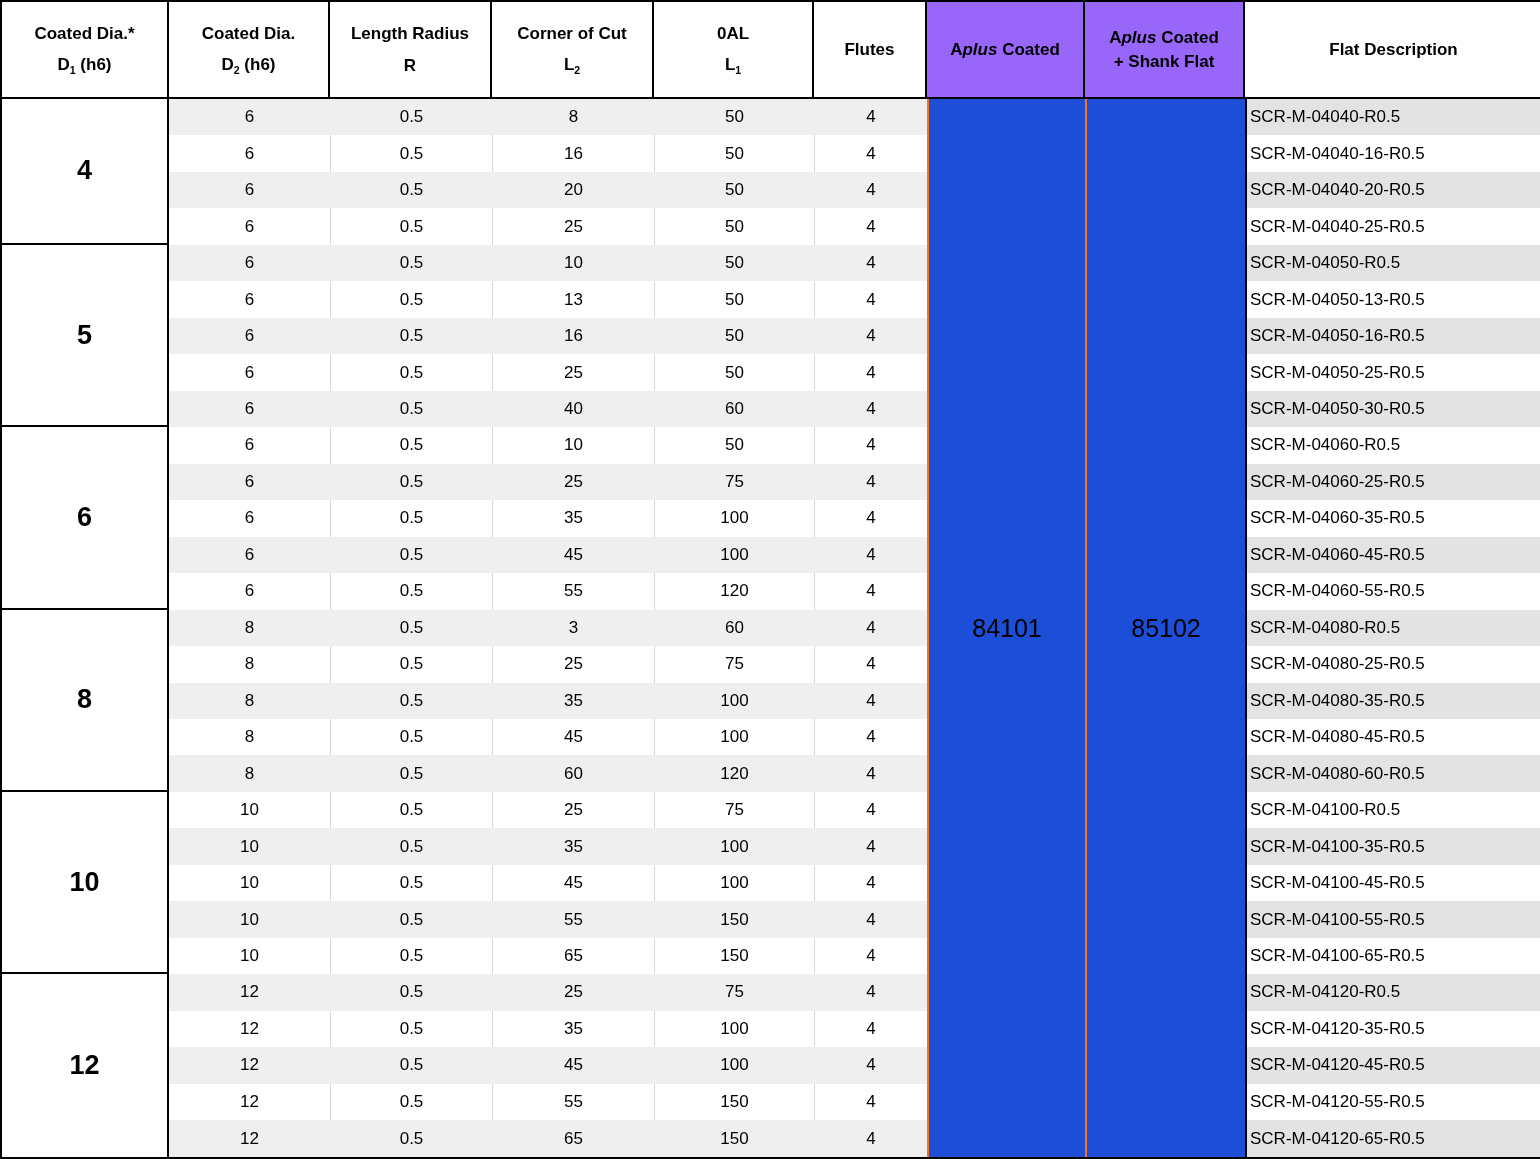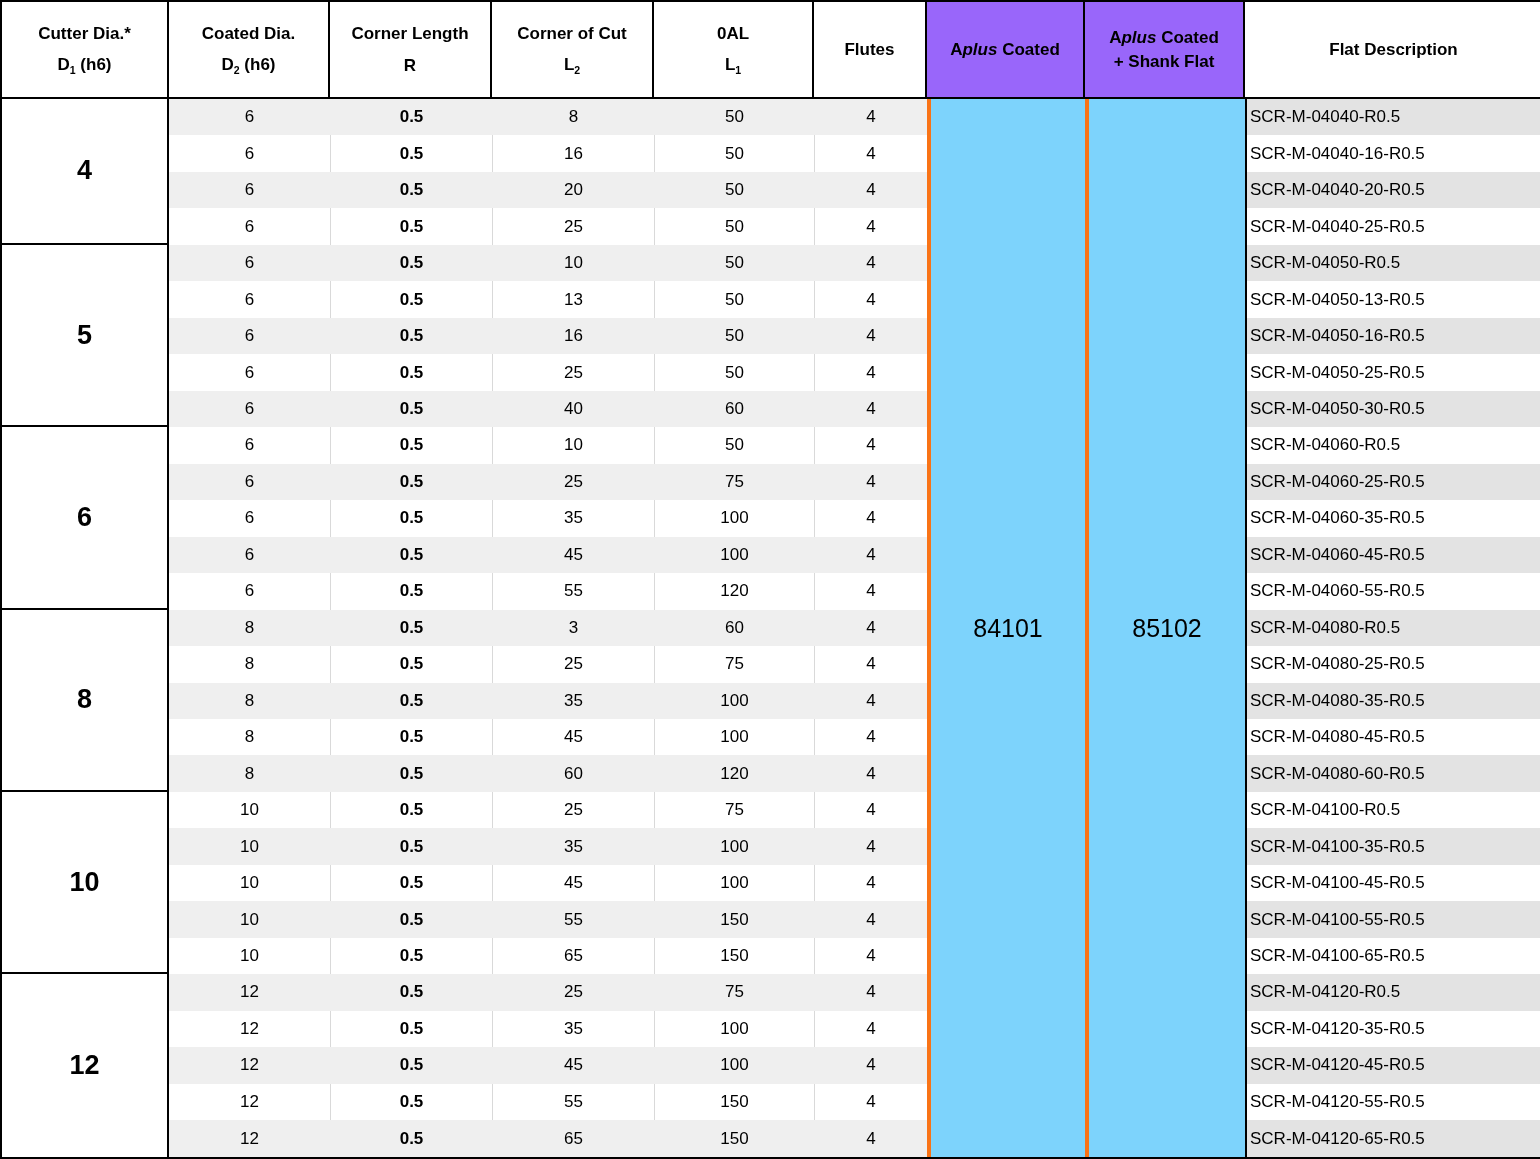--- a/index.html
+++ b/index.html
@@ -43,34 +43,34 @@
   }
 
   
   tr.shaded td.num       { background: var(--shade, #efefef); }
   tr.shaded td.tool-cell { background: var(--tool-shade, #e3e3e3); }
 
   
   td.mid { border-left: 1px solid #d9d9d9; }
   tr.shaded td.mid { border-left-color: transparent; }
 
-  td.bold { font-weight: bold; }
+  td.bold { font-weight: normal; }
 
   td.group-cell {
     background: #fff;
     border-right: 2px solid #000;
     border-bottom: 2px solid #000;
     font-size: 27px;
     font-weight: bold;
   }
   td.group-cell.group-last { border-bottom: none; }
 
   td.catalog-cell {
-    background: #7dd3fc;
-    border-left: 4px solid #f97316;
+    background: #1d4ed8;
+    border-left: 2px solid #f97316;
     font-size: 25px;
     margin-left: 45px;
   }
 
   td.tool-cell {
     border-left: 2px solid #000;
     text-align: left;
     padding-left: 3px;
   }
 </style>
@@ -85,29 +85,29 @@
     <col style="width:162px">
       <col style="width:160px">
       <col style="width:113px">
     <col style="width:158px">
       <col style="width:160px">
       <col style="width:297px">
   </colgroup>
   <thead>
     <tr>
       <th>
-        <div>Cutter Dia.*</div>
+        <div>Coated Dia.*</div>
         <div><span>D</span><sub>1</sub><span> (h6)</span></div>
       </th>
       <th>
         <div>Coated Dia.</div>
         <div><span>D</span><sub>2</sub><span> (h6)</span></div>
       </th>
       <th>
-        <div>Corner Length</div>
+        <div>Length Radius</div>
         <div><span>R</span></div>
       </th>
       <th>
         <div>Corner of Cut</div>
         <div><span>L</span><sub>2</sub></div>
       </th>
       <th>
         <div>0AL</div>
         <div><span>L</span><sub>1</sub></div>
       </th>

